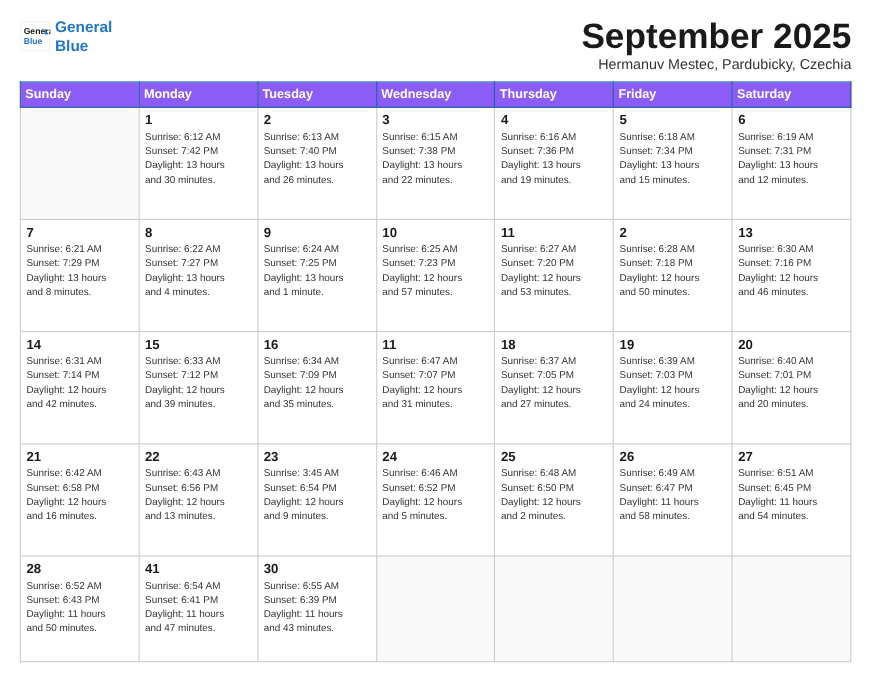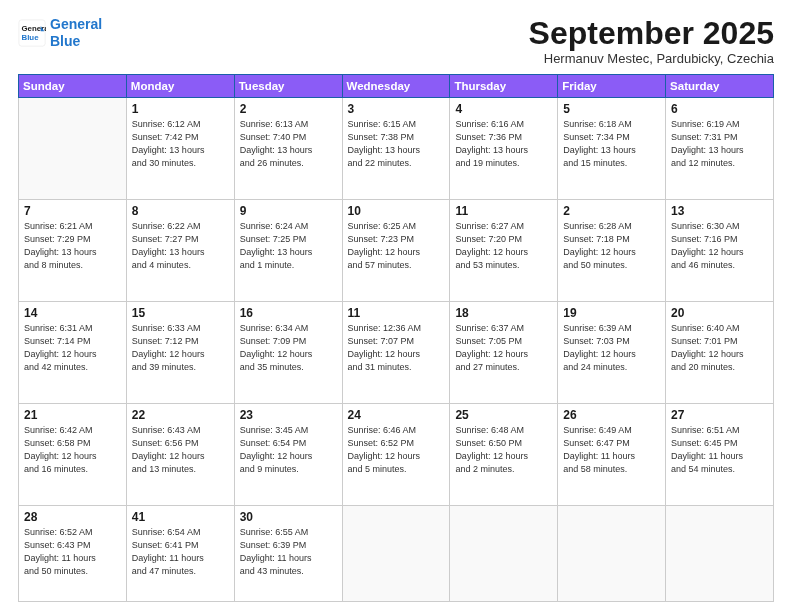--- a/index.html
+++ b/index.html
@@ -248,21 +248,21 @@
           </td>
           <td>
             <span class="day-num">16</span>
             <div class="day-detail" style="white-space: pre-line;">Sunrise: 6:34 AM
 Sunset: 7:09 PM
 Daylight: 12 hours
 and 35 minutes.</div>
           </td>
           <td>
             <span class="day-num">11</span>
-            <div class="day-detail" style="white-space: pre-line;">Sunrise: 12:36 AM
+            <div class="day-detail" style="white-space: pre-line;">Sunrise: 6:47 AM
 Sunset: 7:07 PM
 Daylight: 12 hours
 and 31 minutes.</div>
           </td>
           <td>
             <span class="day-num">18</span>
             <div class="day-detail" style="white-space: pre-line;">Sunrise: 6:37 AM
 Sunset: 7:05 PM
 Daylight: 12 hours
 and 27 minutes.</div>

